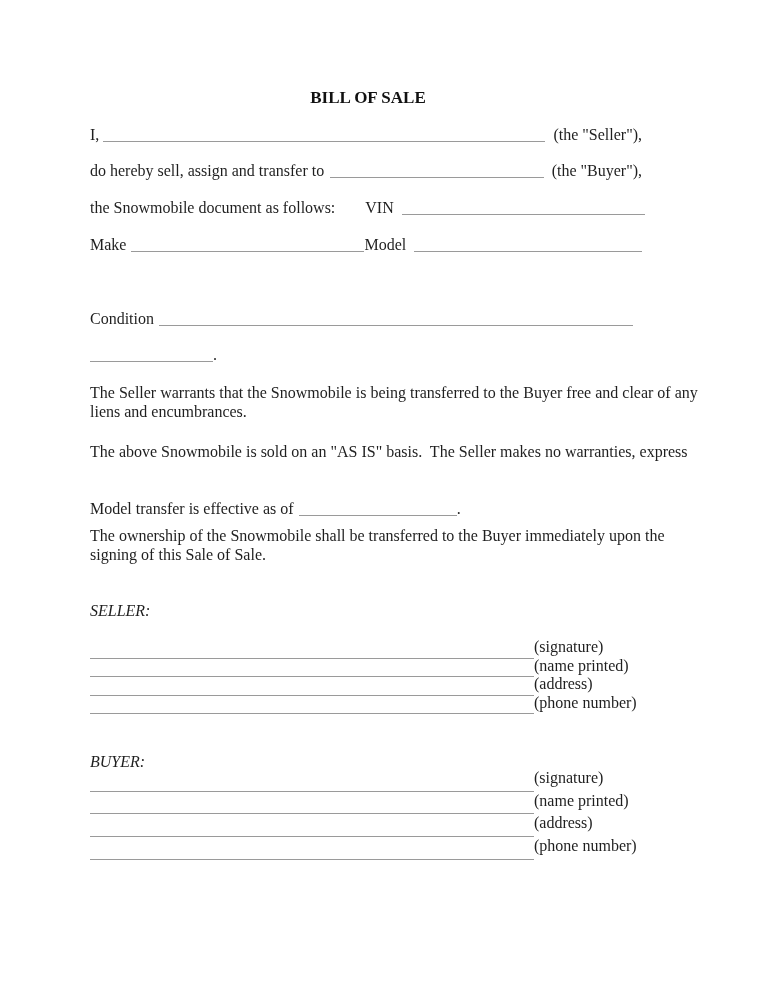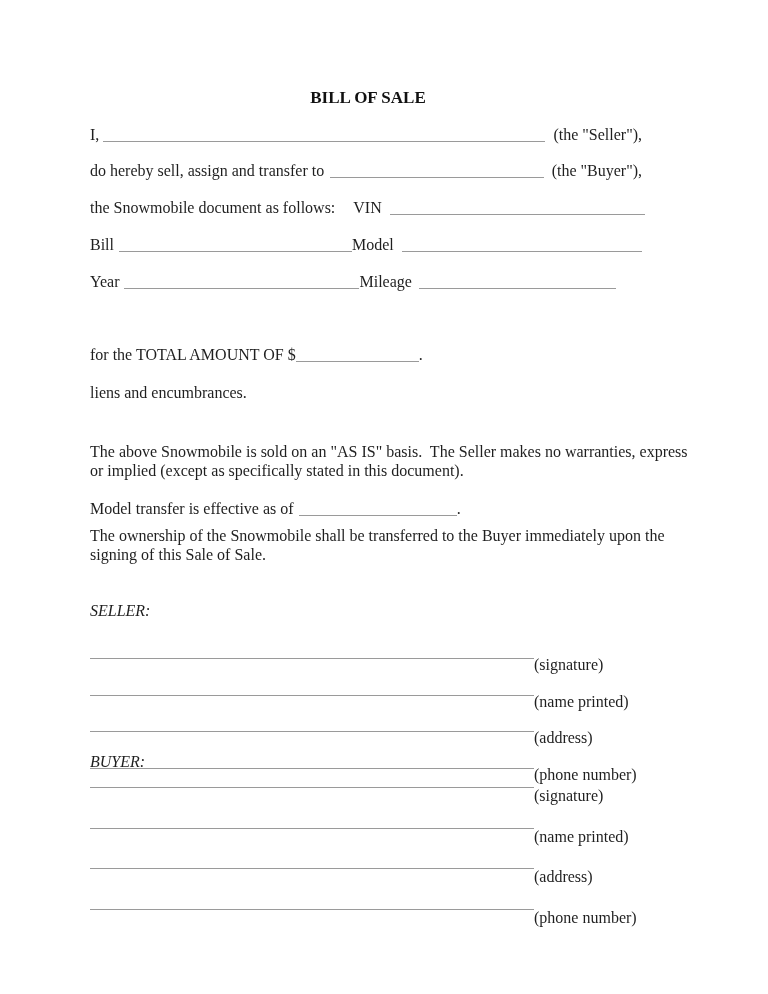--- a/index.html
+++ b/index.html
@@ -14,24 +14,24 @@
     position:absolute; left:0; right:0; top:88px;
     text-align:center; font-weight:bold; font-size:17px; color:#111;
   }
   .row { display:flex; align-items:baseline; line-height:19px; white-space:pre; }
   .fill {
     flex:1 1 auto; height:0; border-bottom:1px solid #9a9a9a;
     position:relative; top:2px; min-width:10px;
   }
   .fill.fixed { flex:0 0 auto; }
   .ml4{margin-left:4px}.ml5{margin-left:5px}.ml6{margin-left:6px}
-  .ml7{margin-left:7px}.ml8{margin-left:8px}.ml13{}.ml14{margin-left:18px}
+  .ml7{margin-left:7px}.ml8{margin-left:8px}.ml13{}.ml14{margin-left:30px}
   .para { line-height:18.6px; white-space:pre; }
   .heading { line-height:19px;font-style:italic; }
-  .sig-row { display:flex; align-items:flex-start;margin-top:18px; }
+  .sig-row { display:flex; align-items:flex-end; }
   .sig-row .fill { margin:0; }
   .sig-label { flex:0 0 108px; white-space:pre; }
   .seller-rows .sig-row { line-height:18.6px; }
   .buyer-rows  .sig-row { line-height:22.7px; }
 </style>
 </head>
 <body>
 
 <div class="page">
 
@@ -49,47 +49,44 @@
     <span class="ml8">(the "Buyer"),</span>
   </div>
 
   <div class="abs row" style="top:198px; right:91px">
     <span>the Snowmobile document as follows:</span>
     <span class="ml14">VIN</span>
     <span class="fill ml8"></span>
   </div>
 
   <div class="abs row" style="top:235px">
-    <span>Bill</span>
+    <span>Make</span>
     <span class="fill fixed ml5" style="width:233px"></span>
     <span class="ml13">Model</span>
     <span class="fill ml8"></span>
   </div>
 
-  <div class="abs row" style="top:272px; right:120px">
-    <span>Year</span>
-    <span class="fill fixed ml5" style="width:235px"></span>
-    <span>Mileage</span>
-    <span class="fill ml7"></span>
+
+  <div class="abs row" style="top:309px; right:103px">
+    <span>Condition</span>
+    <span class="fill ml5"></span>
   </div>
 
-
   <div class="abs row" style="top:345px">
-    <span>for the TOTAL AMOUNT OF $</span>
     <span class="fill fixed" style="width:123px"></span>
     <span>.</span>
   </div>
 
   <div class="abs" style="top:384px">
+    <div class="para">The Seller warrants that the Snowmobile is being transferred to the Buyer free and clear of any</div>
     <div class="para">liens and encumbrances.</div>
   </div>
 
   <div class="abs" style="top:443px">
     <div class="para">The above Snowmobile is sold on an "AS IS" basis.  The Seller makes no warranties, express</div>
-    <div class="para">or implied (except as specifically stated in this document).</div>
   </div>
 
   <div class="abs row" style="top:499px">
     <span>Model transfer is effective as of</span>
     <span class="fill fixed ml5" style="width:158px"></span>
     <span>.</span>
   </div>
 
   <div class="abs" style="top:527px">
     <div class="para">The ownership of the Snowmobile shall be transferred to the Buyer immediately upon the</div>

